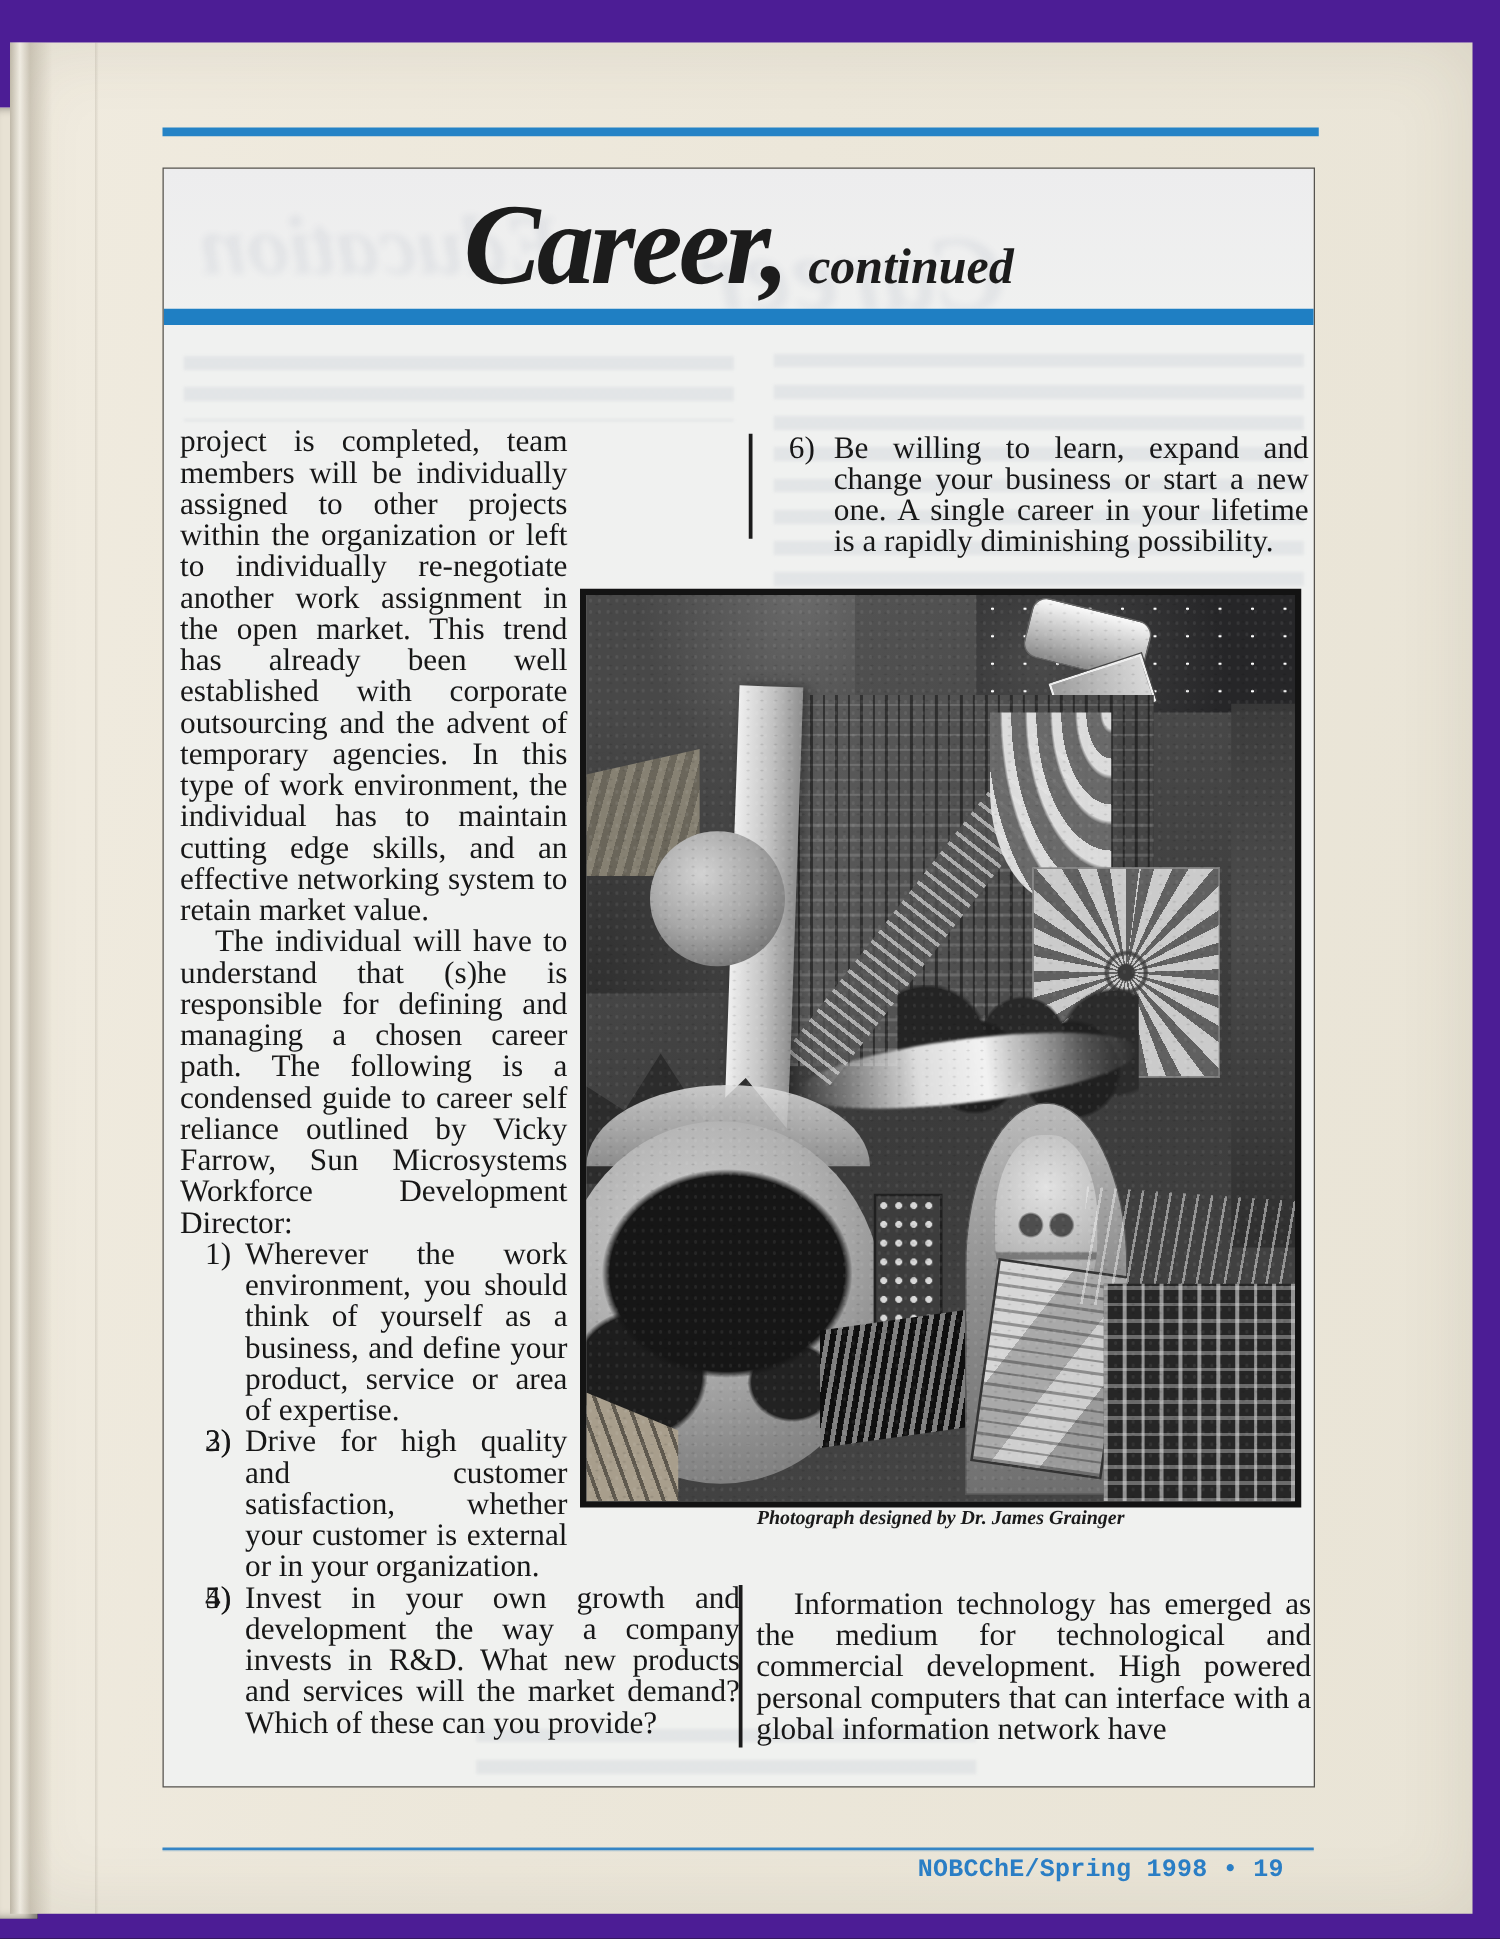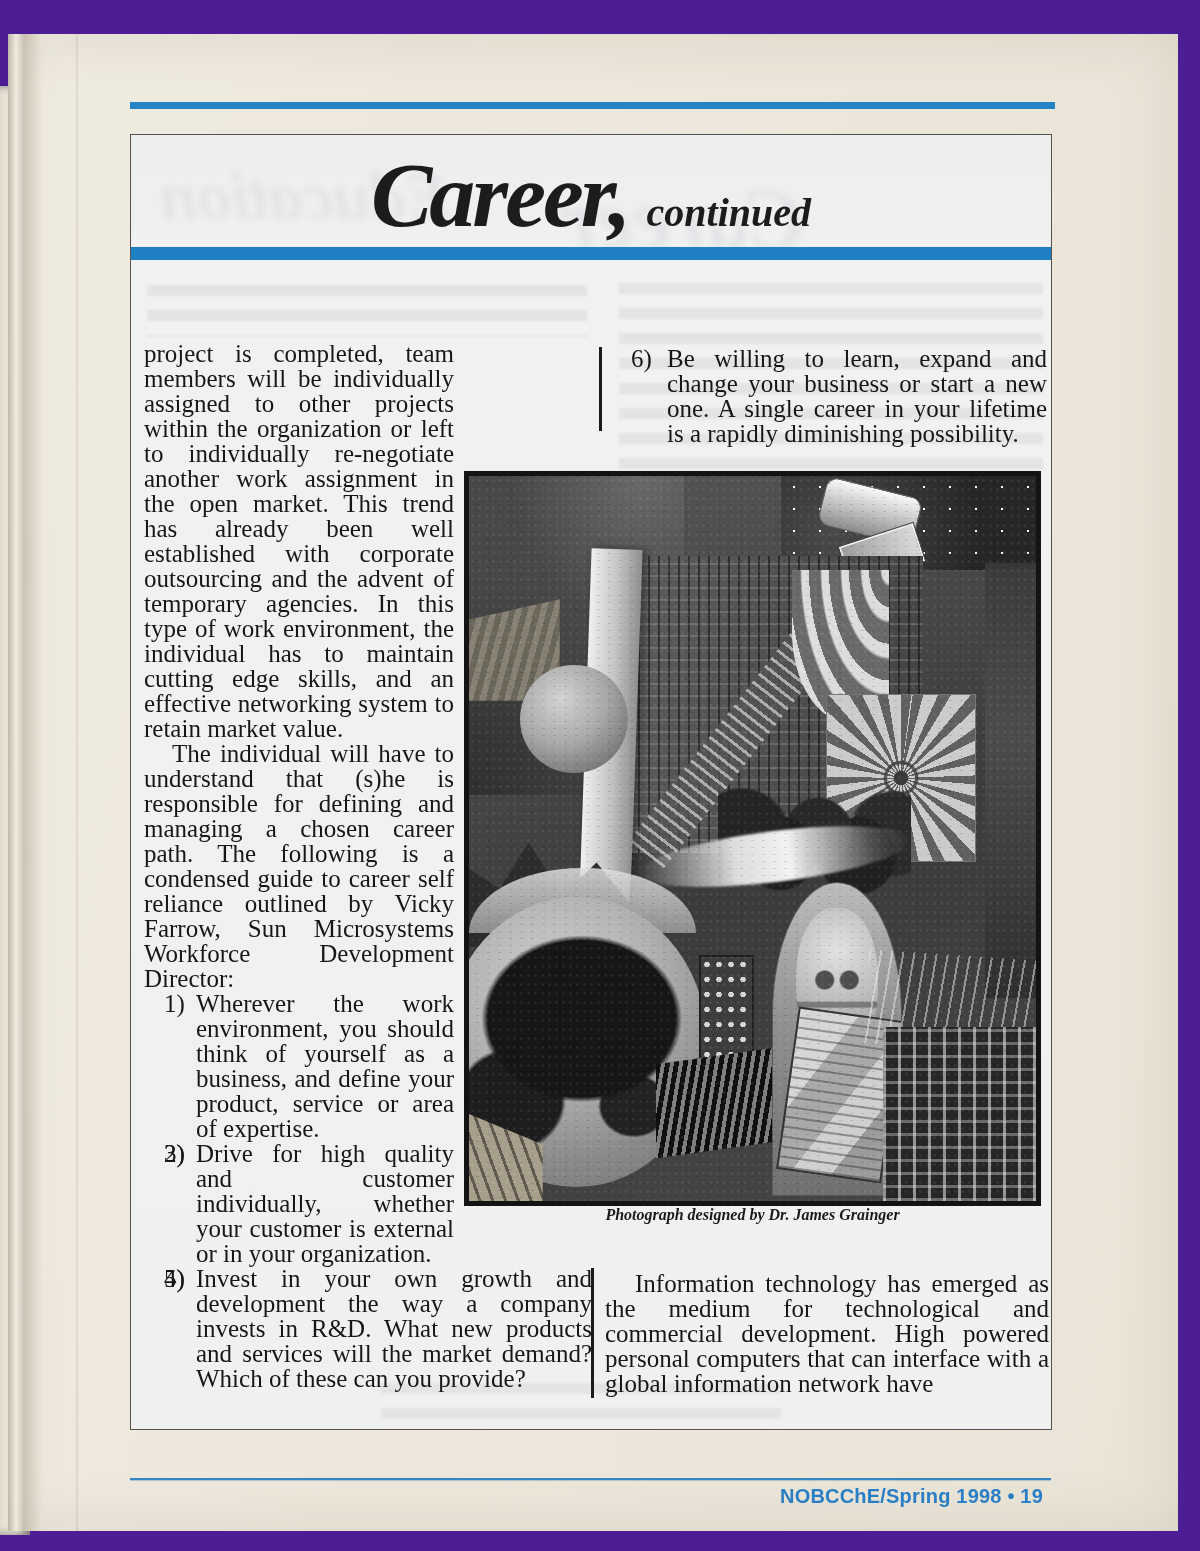--- a/index.html
+++ b/index.html
@@ -12,22 +12,22 @@
         box-shadow:inset 0 0 60px rgba(90,80,60,.12);}
   .spine{position:absolute;left:0;top:0;bottom:0;width:34px;
         background:linear-gradient(90deg,rgba(120,110,90,.35) 0px,rgba(245,242,234,.6) 8px,
         rgba(150,140,120,.35) 16px,rgba(0,0,0,0) 34px);}
   .crease{position:absolute;left:68px;top:0;bottom:0;width:3px;
         background:linear-gradient(90deg,rgba(120,110,95,.18),rgba(0,0,0,0));}
 
   .top-rule{position:absolute;left:122px;top:68px;width:925px;height:7px;background:#2583c6;}
   .foot-rule{position:absolute;left:122px;top:1444px;width:921px;height:2px;background:#3585c5;
         box-shadow:0 1px 0 rgba(53,133,197,.35);}
-  .folio{position:absolute;left:122px;top:1451px;width:921px;text-align:right;padding-right:8px;
-        box-sizing:border-box;font-family:Liberation Sans, sans-serif;
+  .folio{position:absolute;left:106px;top:1451px;width:921px;text-align:right;padding-right:8px;
+        box-sizing:border-box;font-family:Liberation Mono, monospace;
         font-weight:bold;font-size:20px;color:#2a7ec5;letter-spacing:.2px;}
 
   .frame{position:absolute;left:122px;top:100px;width:920px;height:1294px;
         border:1.5px solid #55534f;background:linear-gradient(180deg,#ededee 0,#f0f1f0 130px,#f0f1ef 100%);
         overflow:hidden;}
 
   
   .ghostword{position:absolute;transform:scaleX(-1);color:#44557a;opacity:.07;filter:blur(3px);
         font-weight:bold;font-style:italic;white-space:nowrap;}
   .gw1{left:28px;top:22px;font-size:68px;}
@@ -181,21 +181,21 @@
 
             <li class="gi">
               <span class="num">1)</span><span class="txt">Wherever the work environment, you should think of yourself as a business, and define your product, service or area of expertise.</span>
             </li>
 
             <li class="gi">
               <span class="num">2)</span>
             </li>
 
             <li class="gi">
-              <span class="num">3)</span><span class="txt">Drive for high quality and customer individually, whether your customer is external or in your organization.</span>
+              <span class="num">3)</span><span class="txt">Drive for high quality and customer satisfaction, whether your customer is external or in your organization.</span>
             </li>
 
             <li class="gi">
               <span class="num">4)</span>
             </li>
 
             <li class="gi">
               <span class="num">5)</span><span class="txt">Invest in your own growth and development the way a company invests in R&amp;D. What new products and services will the market demand? Which of these can you provide?</span>
             </li>
           </ol>

